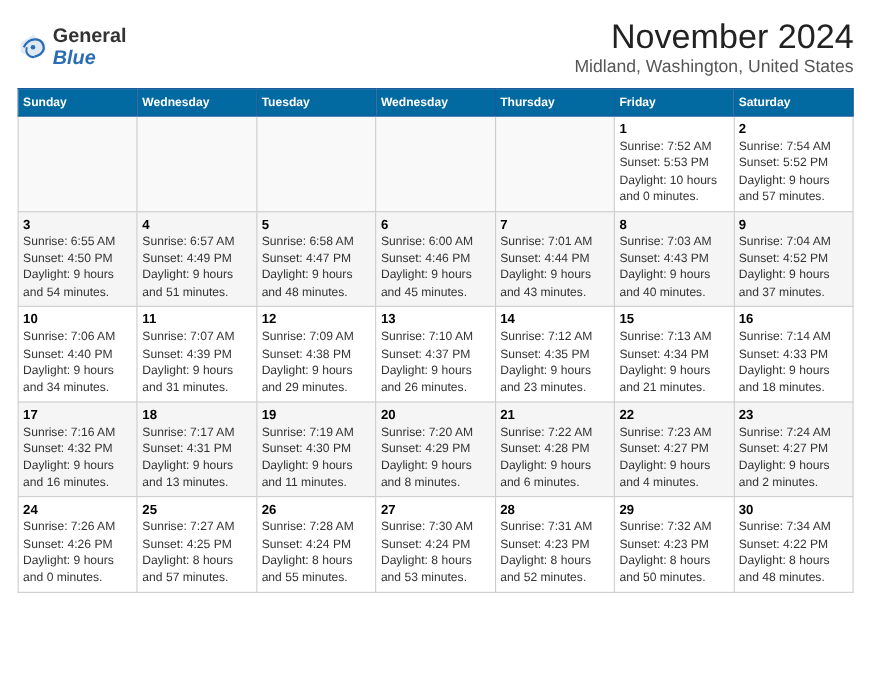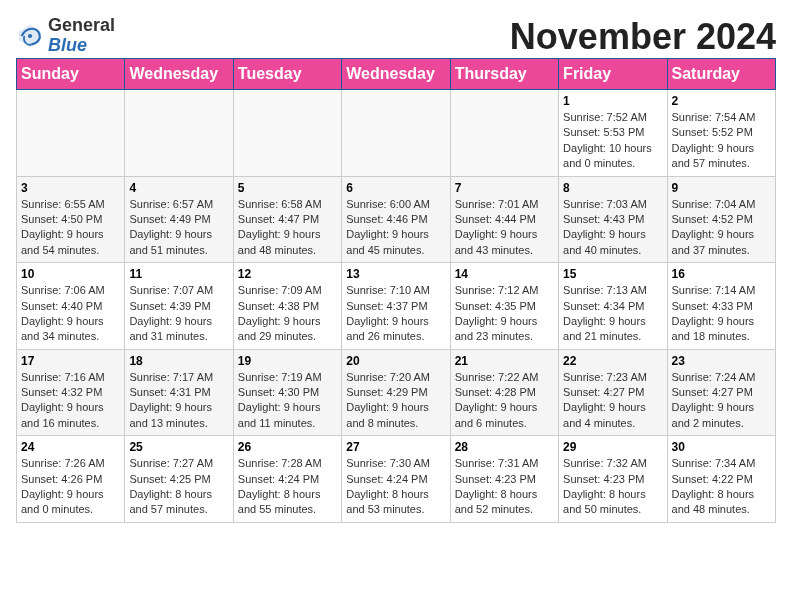--- a/index.html
+++ b/index.html
@@ -6,22 +6,22 @@
     body {
       font-family: Arial, sans-serif;
       background: #fff;
       width: 792px;
       min-height: 612px;
       padding: 16px;
     }
     .header-section {
       display: flex;
       justify-content: space-between;
-      align-items: flex-start;
-      margin-bottom: 0;
+      align-items: center;
+      margin-bottom: 10px;
     }
     .logo {
       display: flex;
       align-items: center;
       gap: 4px;
     }
     .logo-text {
       font-size: 18px;
       font-weight: bold;
       line-height: 1.1;
@@ -29,39 +29,39 @@
     .logo-general { color: #333; }
     .logo-blue { color: #2a6db5; font-style: italic; }
     .logo-icon {
       width: 28px;
       height: 28px;
     }
     .title-section {
       text-align: right;
     }
     .month-title {
-      font-size: 36px;
-      font-weight: bold;
+      font-size: 31px;
+      font-weight: normal;
       color: #222;
     }
     .location-title {
       font-size: 16px;
       color: #555;
     }
     .calendar {
       width: 100%;
       border-collapse: collapse;
       font-size: 11px;
     }
     .calendar th {
-      background-color: #ec4899;
+      background-color: #0369a1;
       color: #fff;
       padding: 6px 4px;
       text-align: left;
-      font-size: 16px;
+      font-size: 11px;
       border: 1px solid #1a5a9a;
     }
     .calendar td {
       vertical-align: top;
       padding: 4px;
       border: 1px solid #ccc;
       width: 108px;
       min-height: 80px;
       background: #fff;
     }
@@ -97,20 +97,21 @@
       <path d="M22,32 Q18,34 14,30 Q10,26 12,20" fill="none" stroke="#2a6db5" stroke-width="2.5"></path>
       <circle cx="20" cy="20" r="3" fill="#2a6db5"></circle>
     </svg>
     <div class="logo-text">
       <div class="logo-general">General</div>
       <div class="logo-blue">Blue</div>
     </div>
   </div>
   <div class="title-section">
     <div class="month-title">November 2024</div>
+    <div class="location-title">Midland, Washington, United States</div>
   </div>
 </div>
 
 <table class="calendar">
   <thead>
     <tr>
     <th>Sunday</th>
         <th>Wednesday</th>
         <th>Tuesday</th>
         <th>Wednesday</th>

